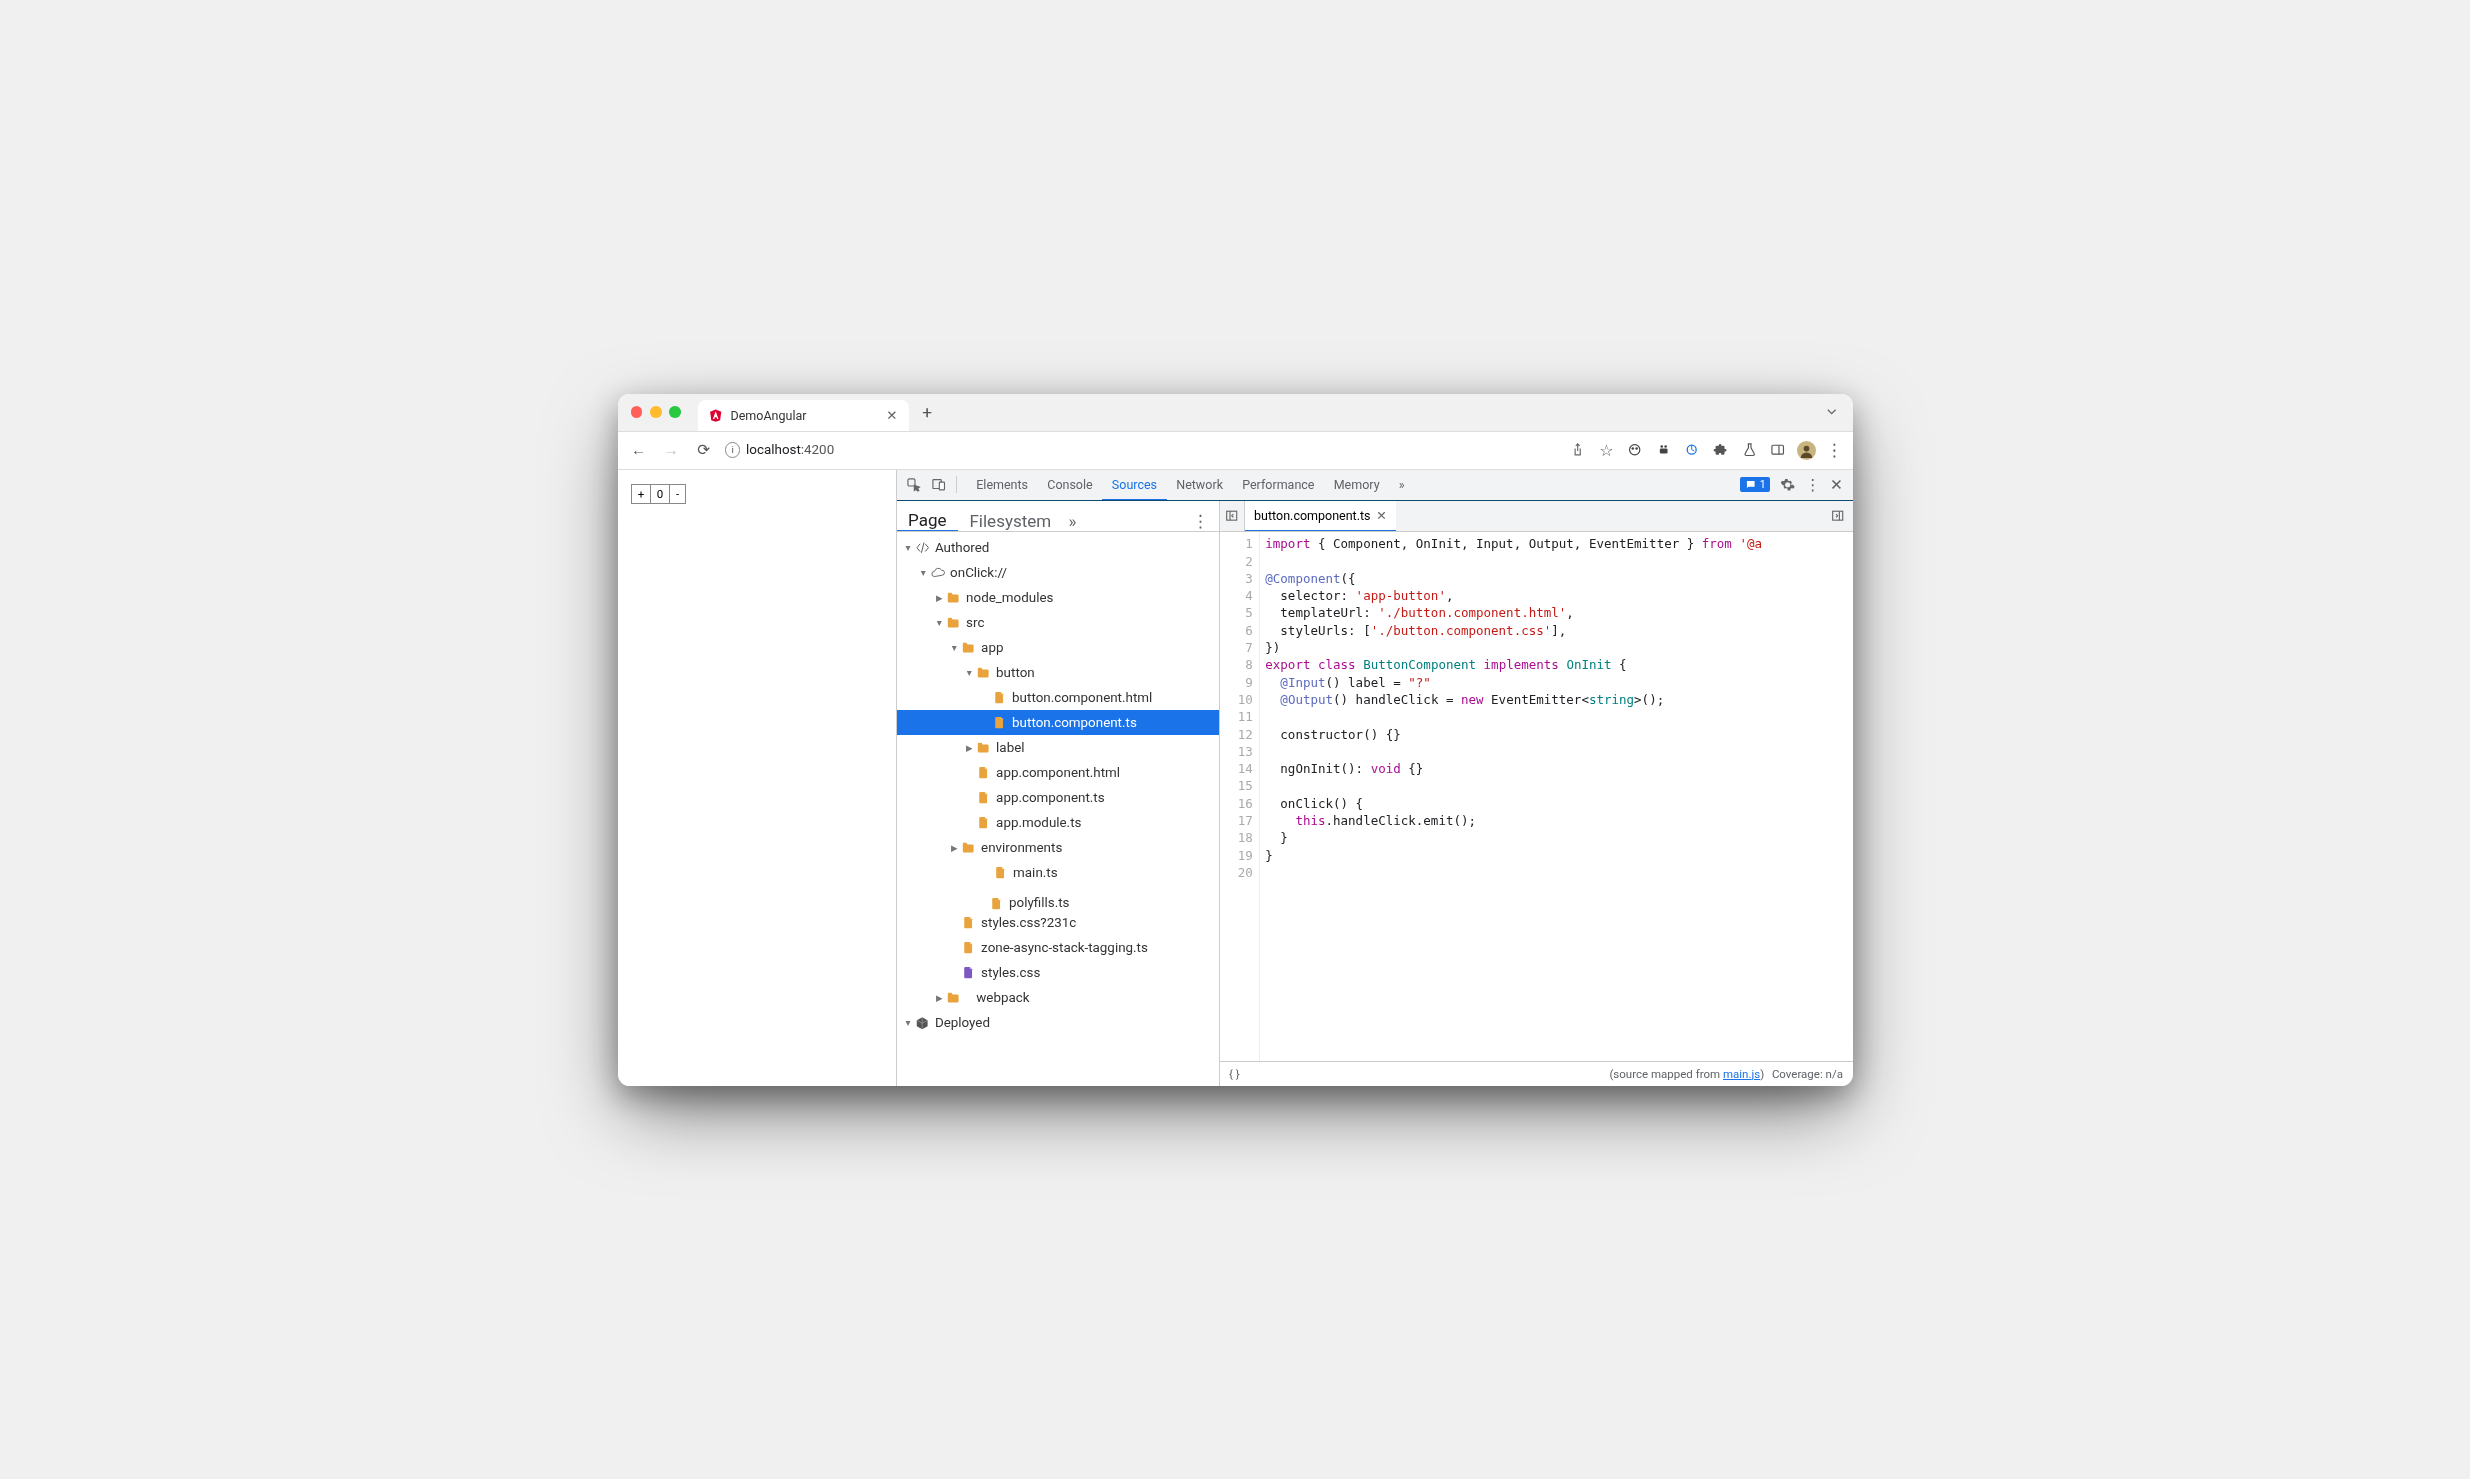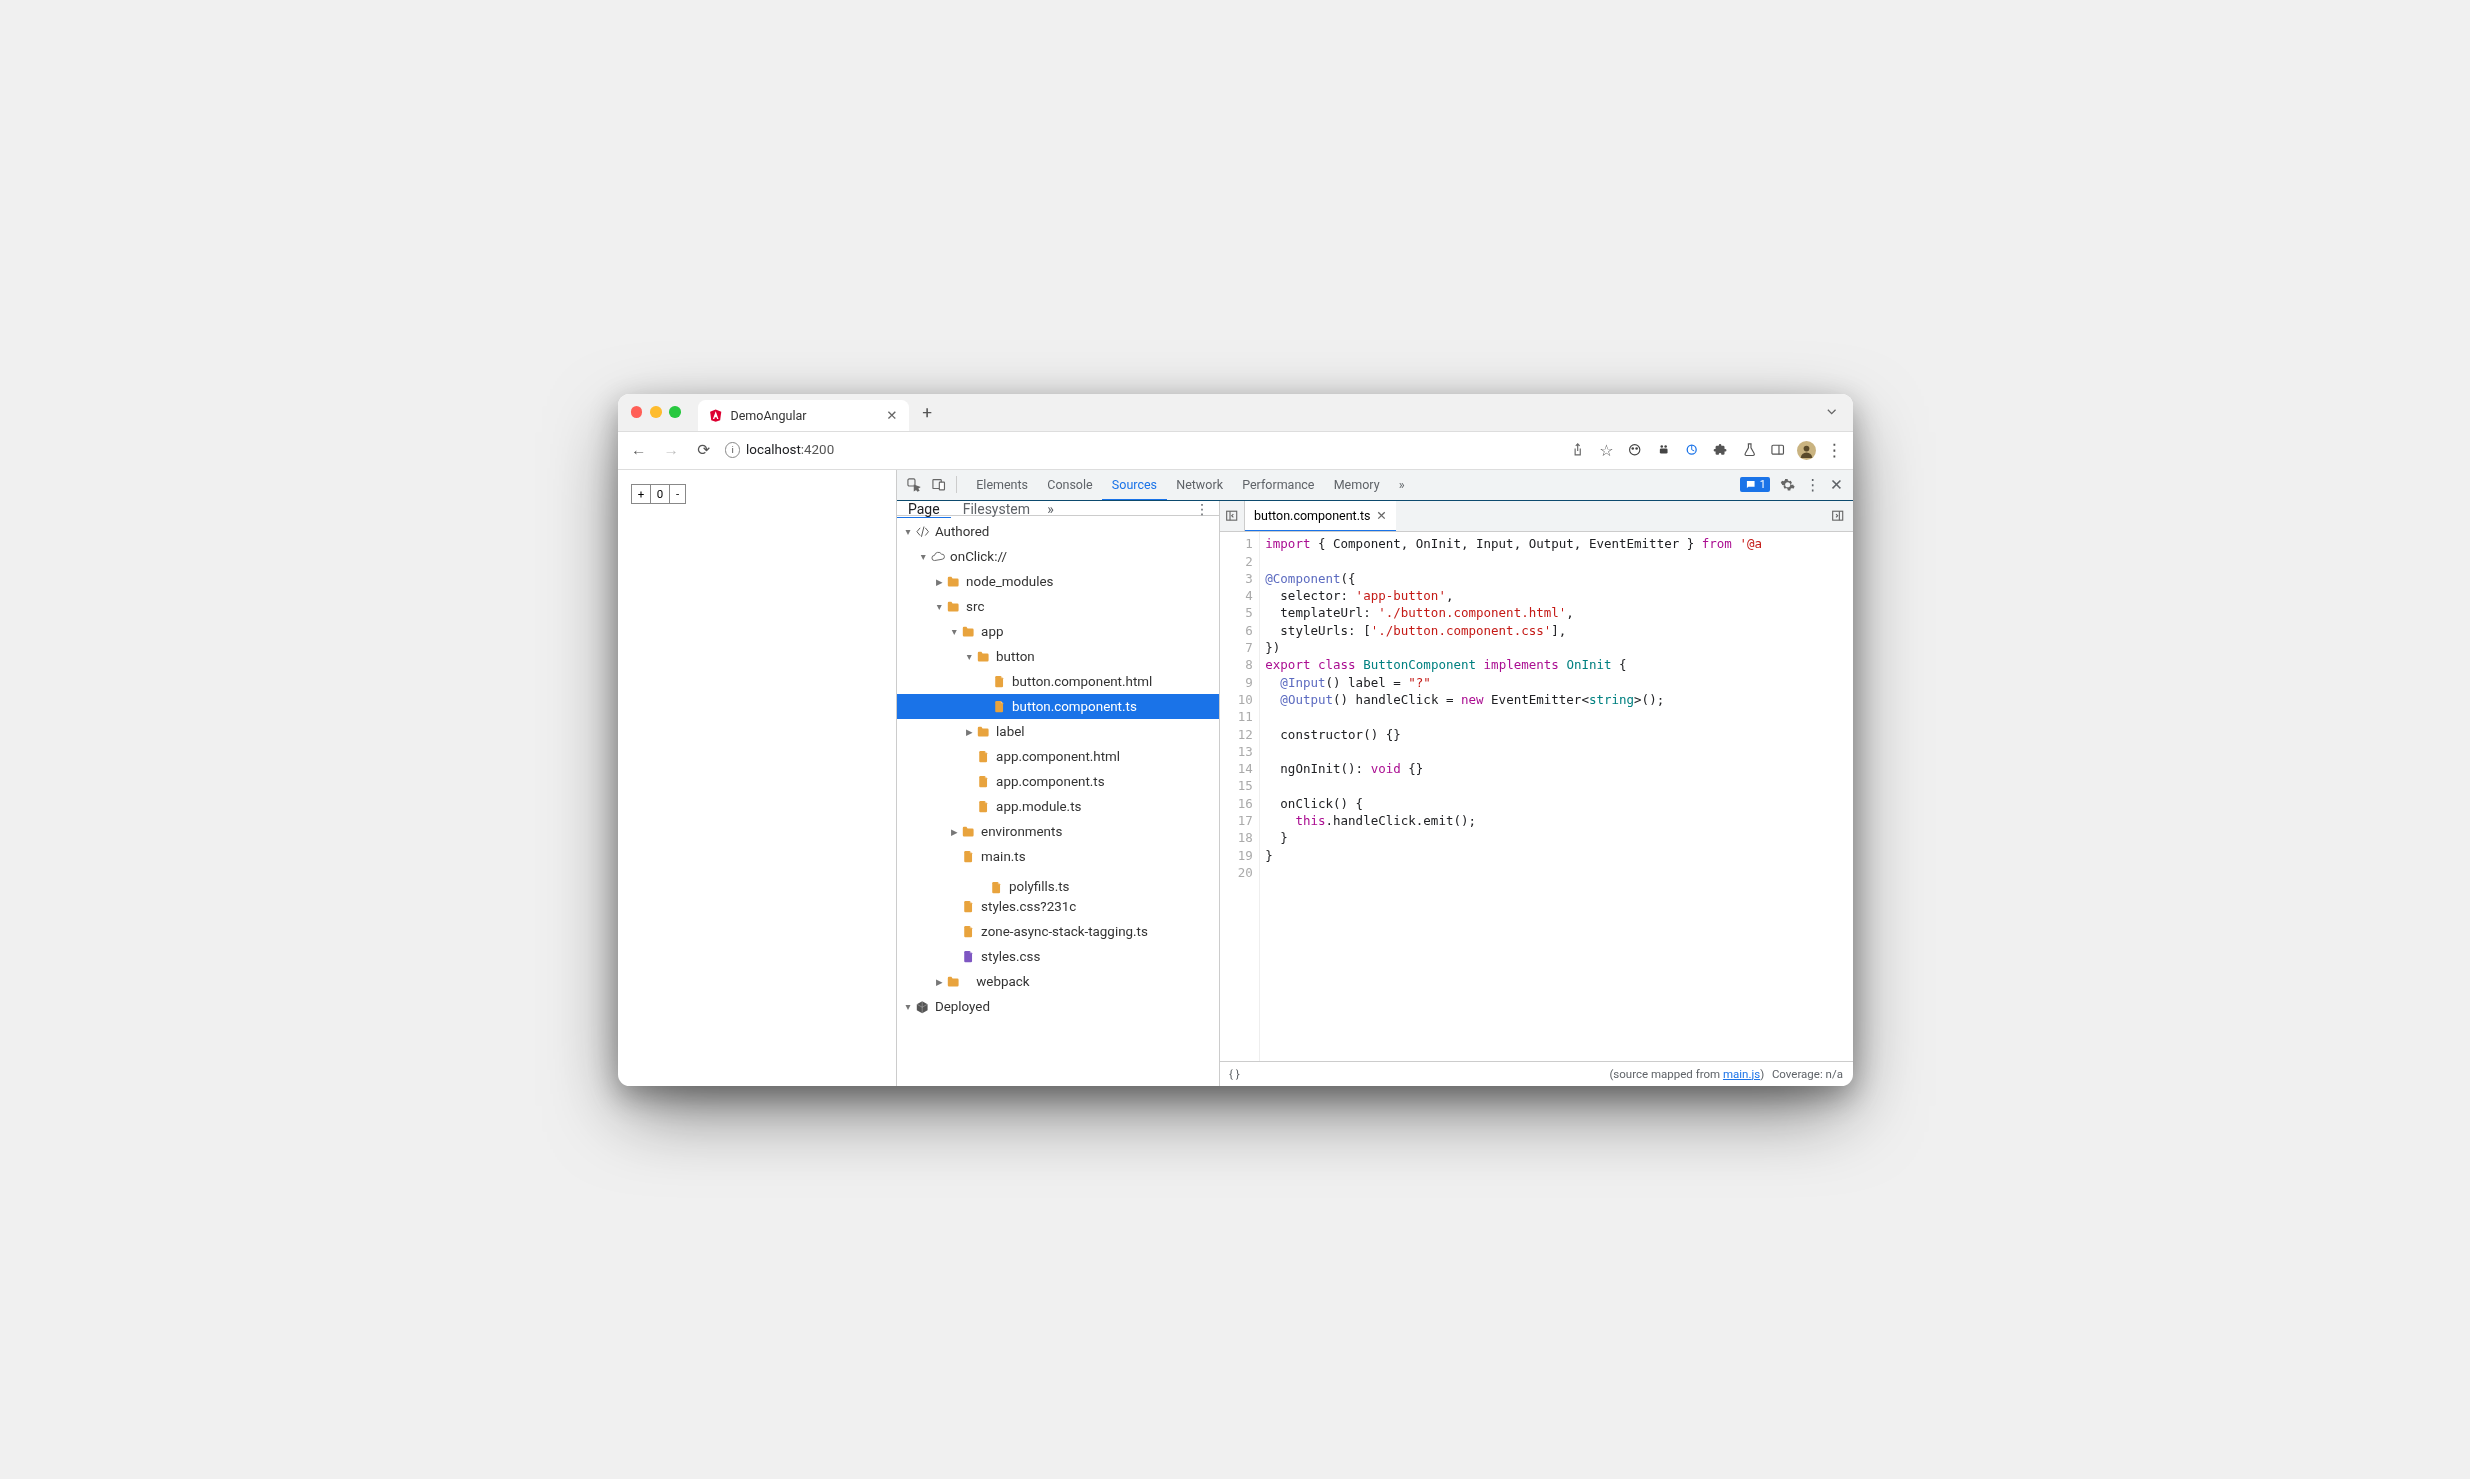--- a/index.html
+++ b/index.html
@@ -31,21 +31,21 @@
     .devtools { flex:1; display:flex; flex-direction:column; overflow:hidden;}
     .dt-tabs { height:31px; background:#f1f3f4; border-bottom:1px solid #0c4a6e; display:flex; align-items:stretch; font-size:12.5px; color:#5f6368; }
     .dt-icons{display:flex;align-items:center;gap:9.6px;padding:0 9.6px;}
     .dt-tab { padding:0 9.6px; display:flex; align-items:center; cursor:pointer; }
     .dt-tab.active { color:#1a73e8; border-bottom:1.9px solid #1a73e8; }
     .dt-right{margin-left:auto;display:flex;align-items:center;gap:9.6px;padding:0 9.6px;}
     .issue-badge{background:#1a73e8;color:#fff;font-size:10.6px;padding:1px 4.8px;border-radius:1.9px;display:flex;align-items:center;gap:2.9px;}
     .dt-body { flex:1; display:flex; overflow:hidden; }
     
     .sidebar { width:323px; border-right:1px solid #ccc; display:flex; flex-direction:column; }
-    .side-tabs{height:15px;border-bottom:1px solid #ccc;display:flex;align-items:flex-start;font-size:14px;}
+    .side-tabs{height:31px;border-bottom:1px solid #ccc;display:flex;align-items:flex-end;font-size:17px;}
     .side-tab{padding:0 11.5px;display:flex;align-items:center;color:#5f6368;}
     .side-tab.active{color:#202124;border-bottom:1.9px solid #1a73e8;}
     .side-more{margin-left:5.8px;display:flex;align-items:center;color:#5f6368;}
     .side-menu{margin-left:auto;padding:0 9.6px;display:flex;align-items:center;color:#5f6368;}
     .tree { flex:1; overflow:auto; font-size:13.4px; color:#333; padding-top:3.8px; }
     .node { display:flex; align-items:center; height:25px; white-space:nowrap;cursor:default;}
     .node .arr { width:11.5px; color:#777; font-size:8.6px; text-align:center; }
     .node.selected { background:#1a73e8; color:#fff; }
     .node .icon { width:17.3px; display:flex; align-items:center; justify-content:center; }
     .folder svg{fill:#e8a33d;}
@@ -342,21 +342,21 @@
               </div>
               <div class="node" style="padding-left: 52px;">
                 <span class="arr">▶</span>
                 <span class="icon folder">
                   <svg width="14.4" height="14.4" viewBox="0 0 24 24">
                     <path d="M3 5a2 2 0 012-2h4l2 3h8a2 2 0 012 2v9a2 2 0 01-2 2H5a2 2 0 01-2-2z"></path>
                   </svg>
                 </span>
                 <span style="margin-left:3.8px">environments</span>
               </div>
-              <div class="node" style="padding-left: 52px;">
+              <div class="node" style="padding-left: 84px;">
                 <span class="arr"></span>
                 <span class="icon file-y">
                   <svg width="13.4" height="13.4" viewBox="0 0 24 24">
                     <path d="M6 2h8l4 4v14a2 2 0 01-2 2H6a2 2 0 01-2-2V4a2 2 0 012-2z"></path>
                     <path d="M14 2v4h4" fill="rgba(255,255,255,0.4)"></path>
                   </svg>
                 </span>
                 <span style="margin-left:3.8px">main.ts</span>
               </div>
               <div class="node" style="padding-left: 80px; align-items: flex-end;">

